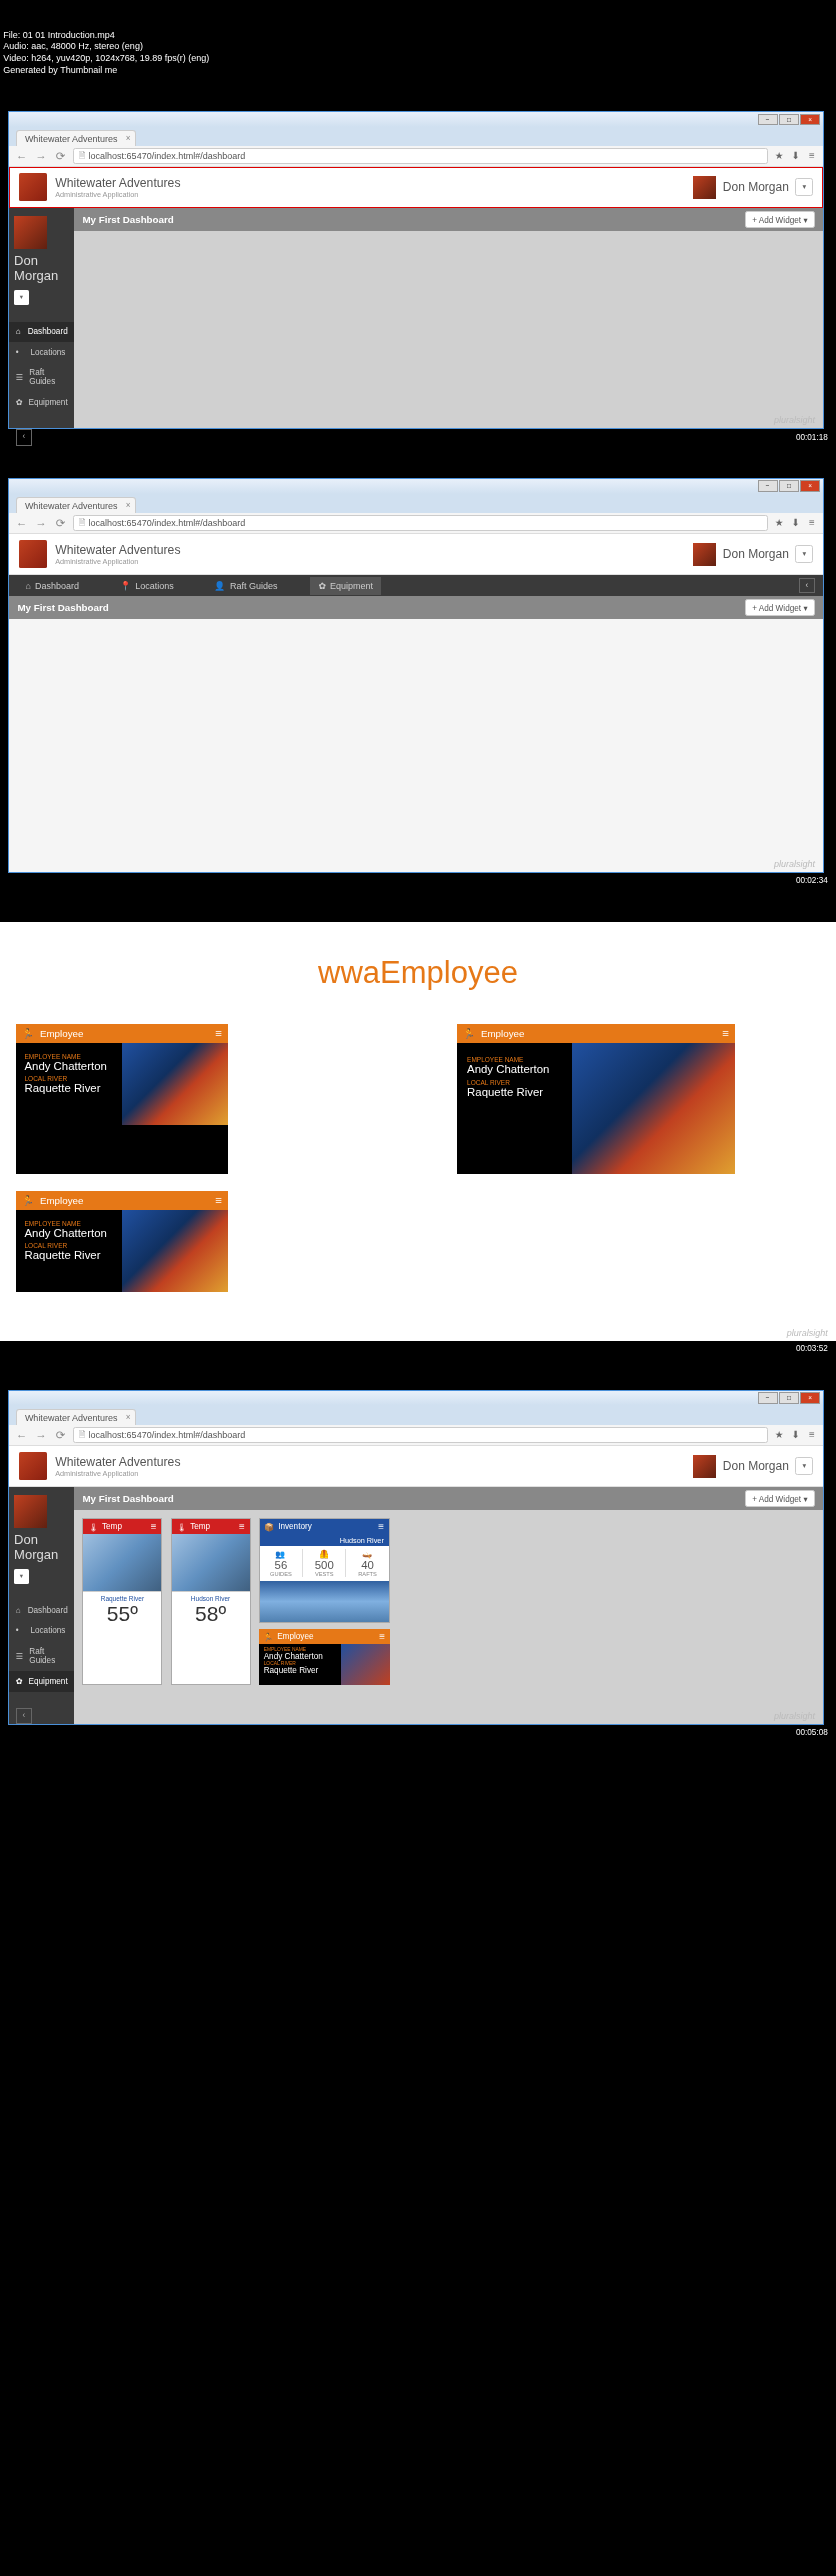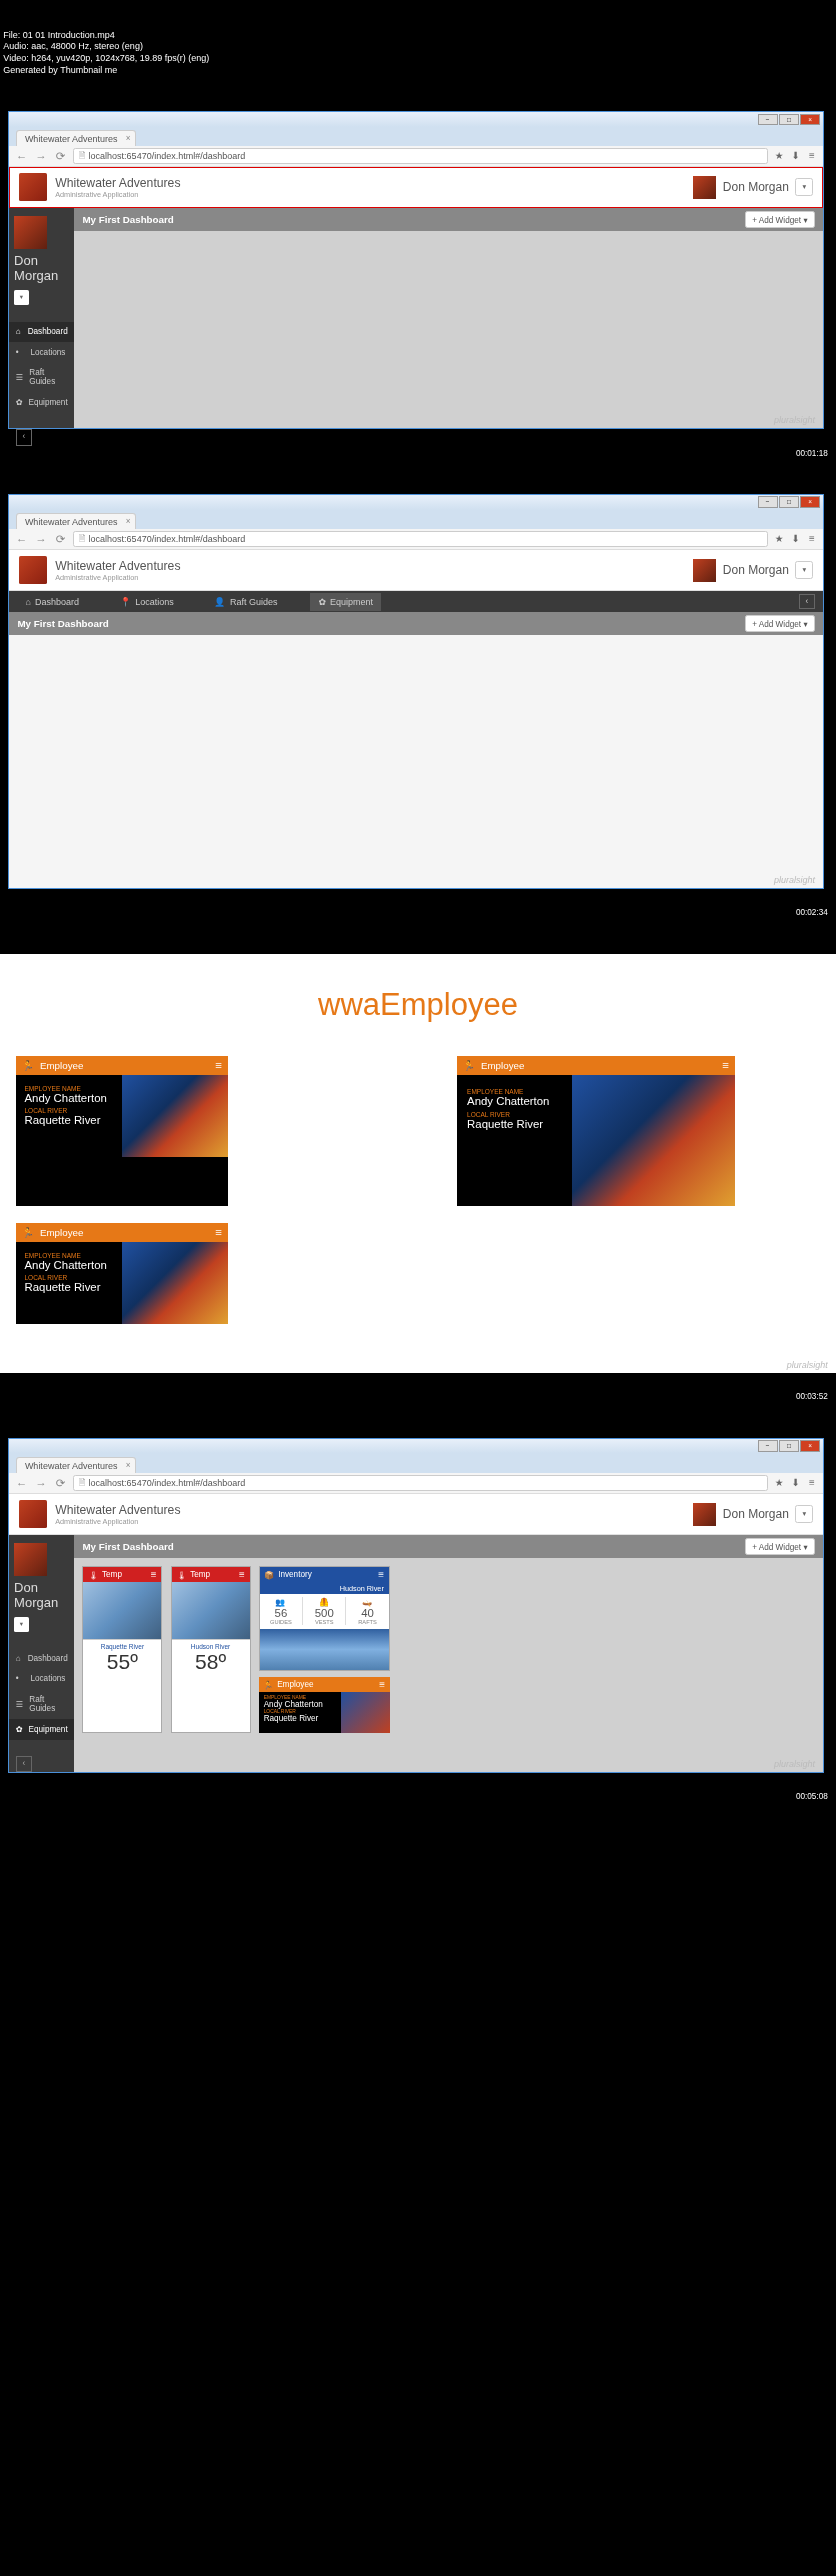--- a/index.html
+++ b/index.html
@@ -1,19 +1,19 @@
 <!DOCTYPE html>
 <html style="font-size:13px"><head>
 <meta charset="utf-8">
 <style>
 * { margin: 0; padding: 0; box-sizing: border-box; font-family: "Segoe UI", Arial, sans-serif; }
 body { background: #000; width: 836px; }
 .meta-header { color: #fff; font-size: 9px; padding: 1.6px 3.3px; line-height: 1.3; margin-top: 28px; }
 .spacer { height: 33px; }
-.timestamp { color: #fff; font-size: 8.2px; text-align: right; padding: 3.3px 8.2px; margin-top: 16px; }
+.timestamp { color: #fff; font-size: 8.2px; text-align: right; padding: 3.3px 8.2px; }
 .browser-window { background: #fff; margin: 0 8.2px; border: 0.8px solid #4a90d9; width: 816px; position: relative; }
 .win-titlebar { height: 14.7px; background: linear-gradient(#e8f0fa,#d0e0f0); display: flex; justify-content: flex-end; align-items: center; gap: 1.6px; padding-right: 3.3px; }
 .win-btn { width: 19.6px; height: 11.4px; background: #e0e0e0; border: 0.8px solid #999; font-size: 6.5px; text-align: center; line-height: 9.8px; }
 .win-btn.close { background: #d04020; color: #fff; }
 .tab-strip { height: 19.6px; background: #d0e0f0; display: flex; align-items: flex-end; padding-left: 6.5px; }
 .browser-tab { background: #f5f5f5; border: 0.8px solid #ccc; border-bottom: none; border-radius: 3.3px 3.3px 0 0; padding: 2.4px 18px 2.4px 8.2px; font-size: 9px; color: #555; position: relative; }
 .tab-close { position: absolute; right: 4.9px; top: 2.4px; font-size: 8.2px; color: #888; }
 .addr-bar { height: 21px; background: #f5f5f5; border-bottom: 0.8px solid #ddd; display: flex; align-items: center; padding: 0 4.9px; gap: 4.9px; }
 .nav-arrow { width: 14.7px; height: 14.7px; color: #888; font-size: 11.4px; text-align: center; }
 .url-box { flex: 1; height: 16.3px; border: 0.8px solid #ccc; border-radius: 2.4px; background: #fff; font-size: 9px; color: #555; padding: 1.6px 4.9px; display: flex; align-items: center; gap: 3.3px; }

